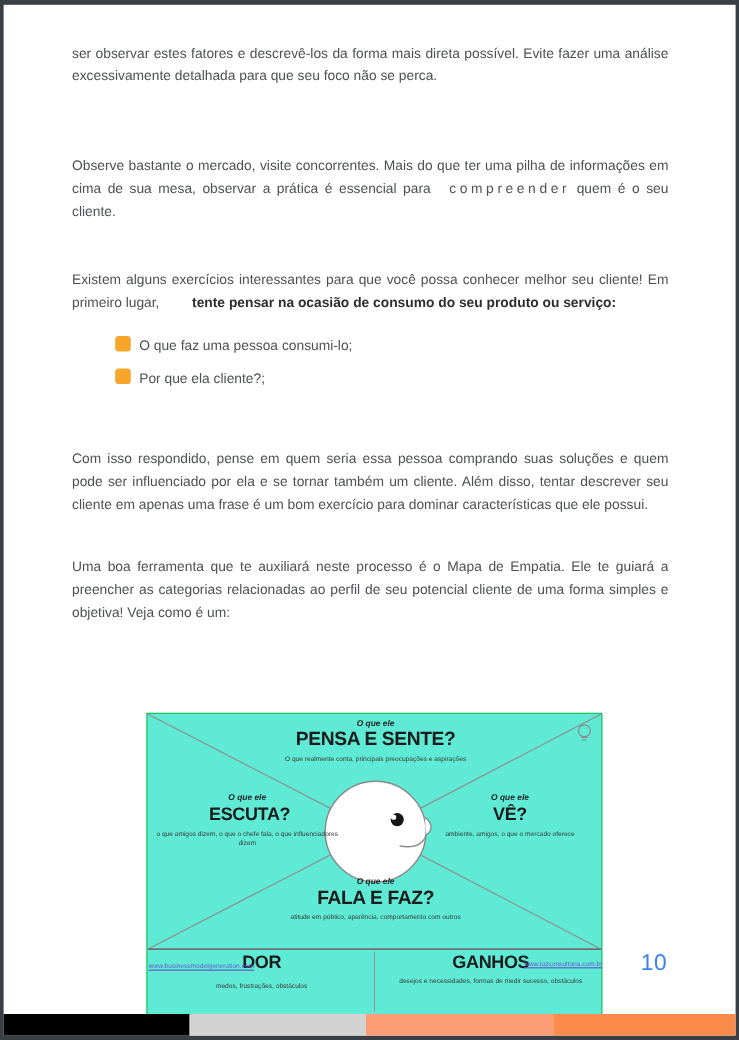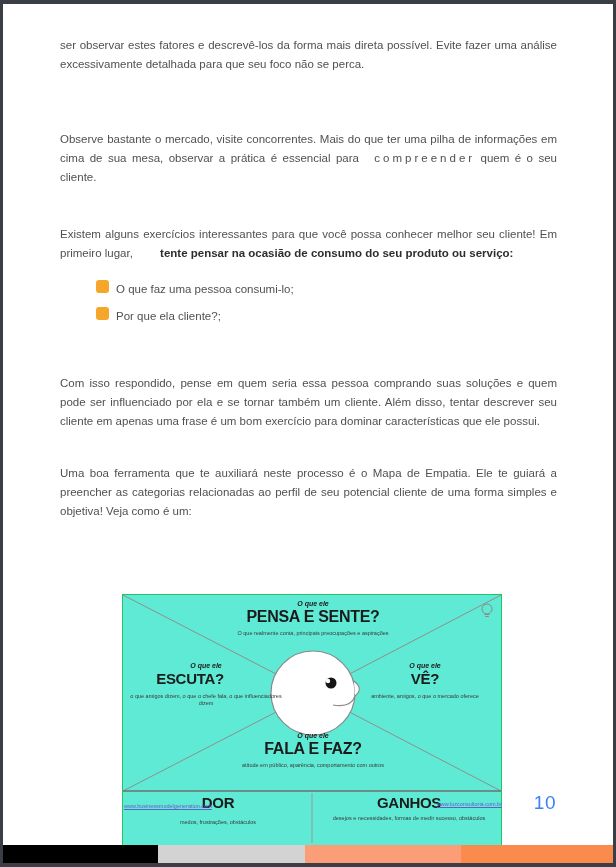--- a/index.html
+++ b/index.html
@@ -122,21 +122,21 @@
           <line x1="3.5" y1="11.5" x2="8.5" y2="11.5" stroke="#8a8a8a" stroke-width="1"></line>
           <line x1="4.2" y1="13.5" x2="7.8" y2="13.5" stroke="#8a8a8a" stroke-width="1"></line>
         </g>
       </svg>
 
       <div class="m-abs m-pre" style="left:190px;top:5px;">O que ele</div>
       <div class="m-abs m-title t16" style="left:190px;top:13px;">PENSA E SENTE?</div>
       <div class="m-abs m-desc" style="left:190px;top:35px;width:165px;">O que realmente conta, principais preocupações e aspirações</div>
 
       <div class="m-abs m-pre" style="left:83px;top:67px;">O que ele</div>
-      <div class="m-abs m-title t15" style="left:67px;top:75px;">ESCUTA?</div>
+      <div class="m-abs m-title t15" style="left:85px;top:75px;">ESCUTA?</div>
       <div class="m-abs m-desc" style="left:83px;top:98px;width:155px;">o que amigos dizem, o que o chefe fala, o que influenciadores dizem</div>
 
       <div class="m-abs m-pre" style="left:302px;top:67px;">O que ele</div>
       <div class="m-abs m-title t15" style="left:302px;top:75px;">VÊ?</div>
       <div class="m-abs m-desc" style="left:302px;top:98px;width:145px;">ambiente, amigos, o que o mercado oferece</div>
 
       <div class="m-abs m-pre" style="left:190px;top:137px;">O que ele</div>
       <div class="m-abs m-title t16" style="left:190px;top:145px;">FALA E FAZ?</div>
       <div class="m-abs m-desc" style="left:190px;top:167px;width:150px;">atitude em público, aparência, comportamento com outros</div>
 

